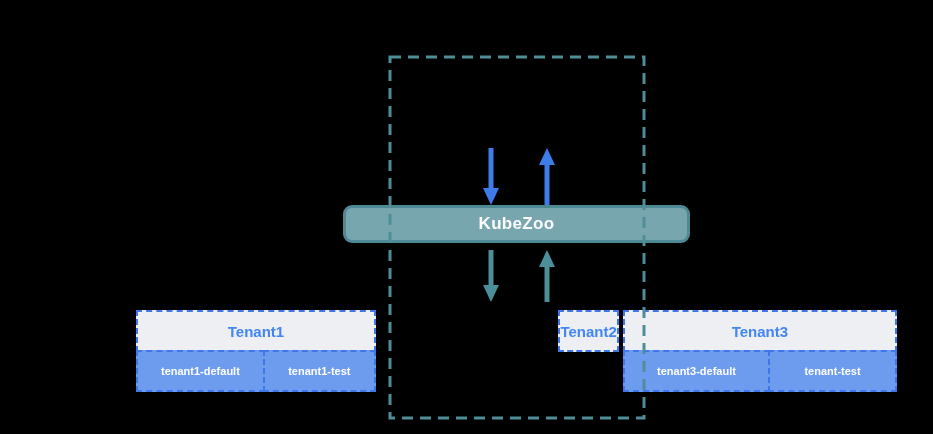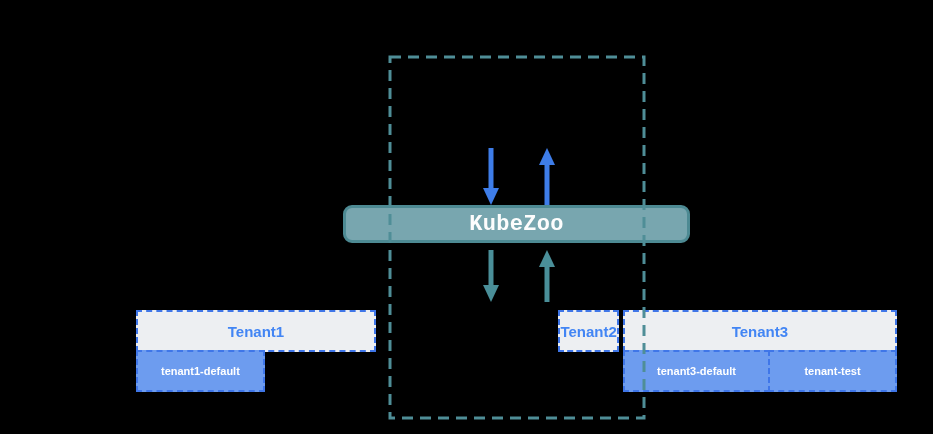--- a/index.html
+++ b/index.html
@@ -27,24 +27,23 @@
     background: #78a6af;
     border: 3px solid #4d8a93;
     border-radius: 9px;
     display: flex;
     align-items: center;
     justify-content: center;
     z-index: 1;
   }
   .kubezoo-box .label {
     color: #fdfdfd;
-    font-size: 22px;
+    font-size: 17px;
     font-weight: bold;
     letter-spacing: 0.3px;
-    font-family: Liberation Mono, monospace;
   }
 
   
   .overlay-svg {
     position: absolute;
     left: 0;
     top: 0;
     z-index: 2;
     pointer-events: none;
   }
@@ -106,20 +105,21 @@
   <div class="kubezoo-box">
     <span class="label">KubeZoo</span>
   </div>
 
   <div class="tenant-table">
 
     <div class="tenant-group g1">
       <div class="tenant-header">Tenant1</div>
       <div class="ns-row">
         <div class="ns-cell first">tenant1-default</div>
+        <div class="ns-cell second">tenant1-test</div>
       </div>
     </div>
 
     <div class="tenant-group g2">
       <div class="tenant-header">Tenant2</div>
       <div class="ns-row">
       </div>
     </div>
 
     <div class="tenant-group g3">

